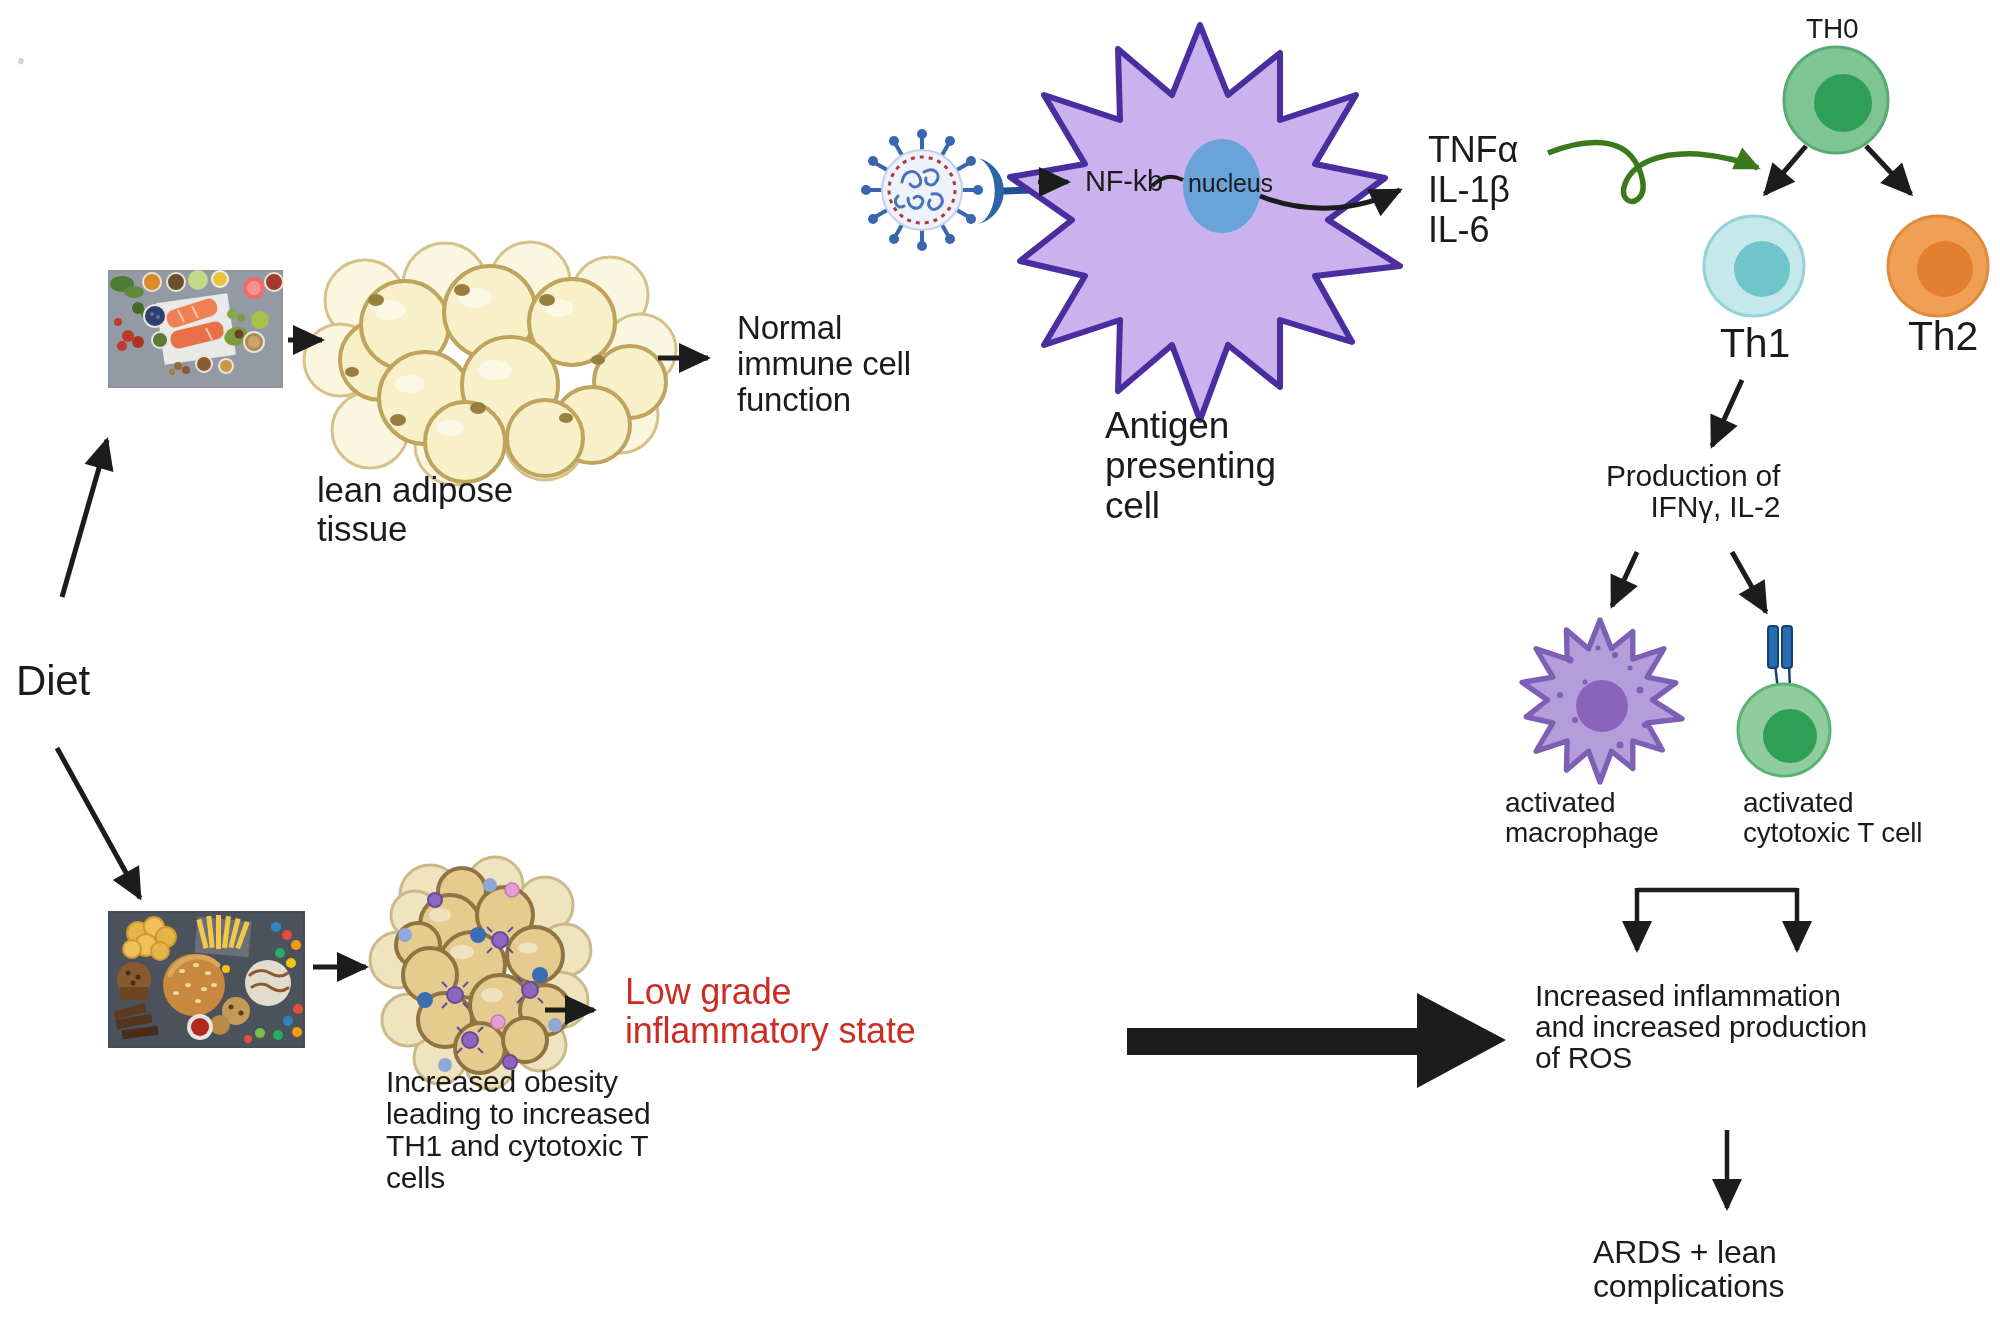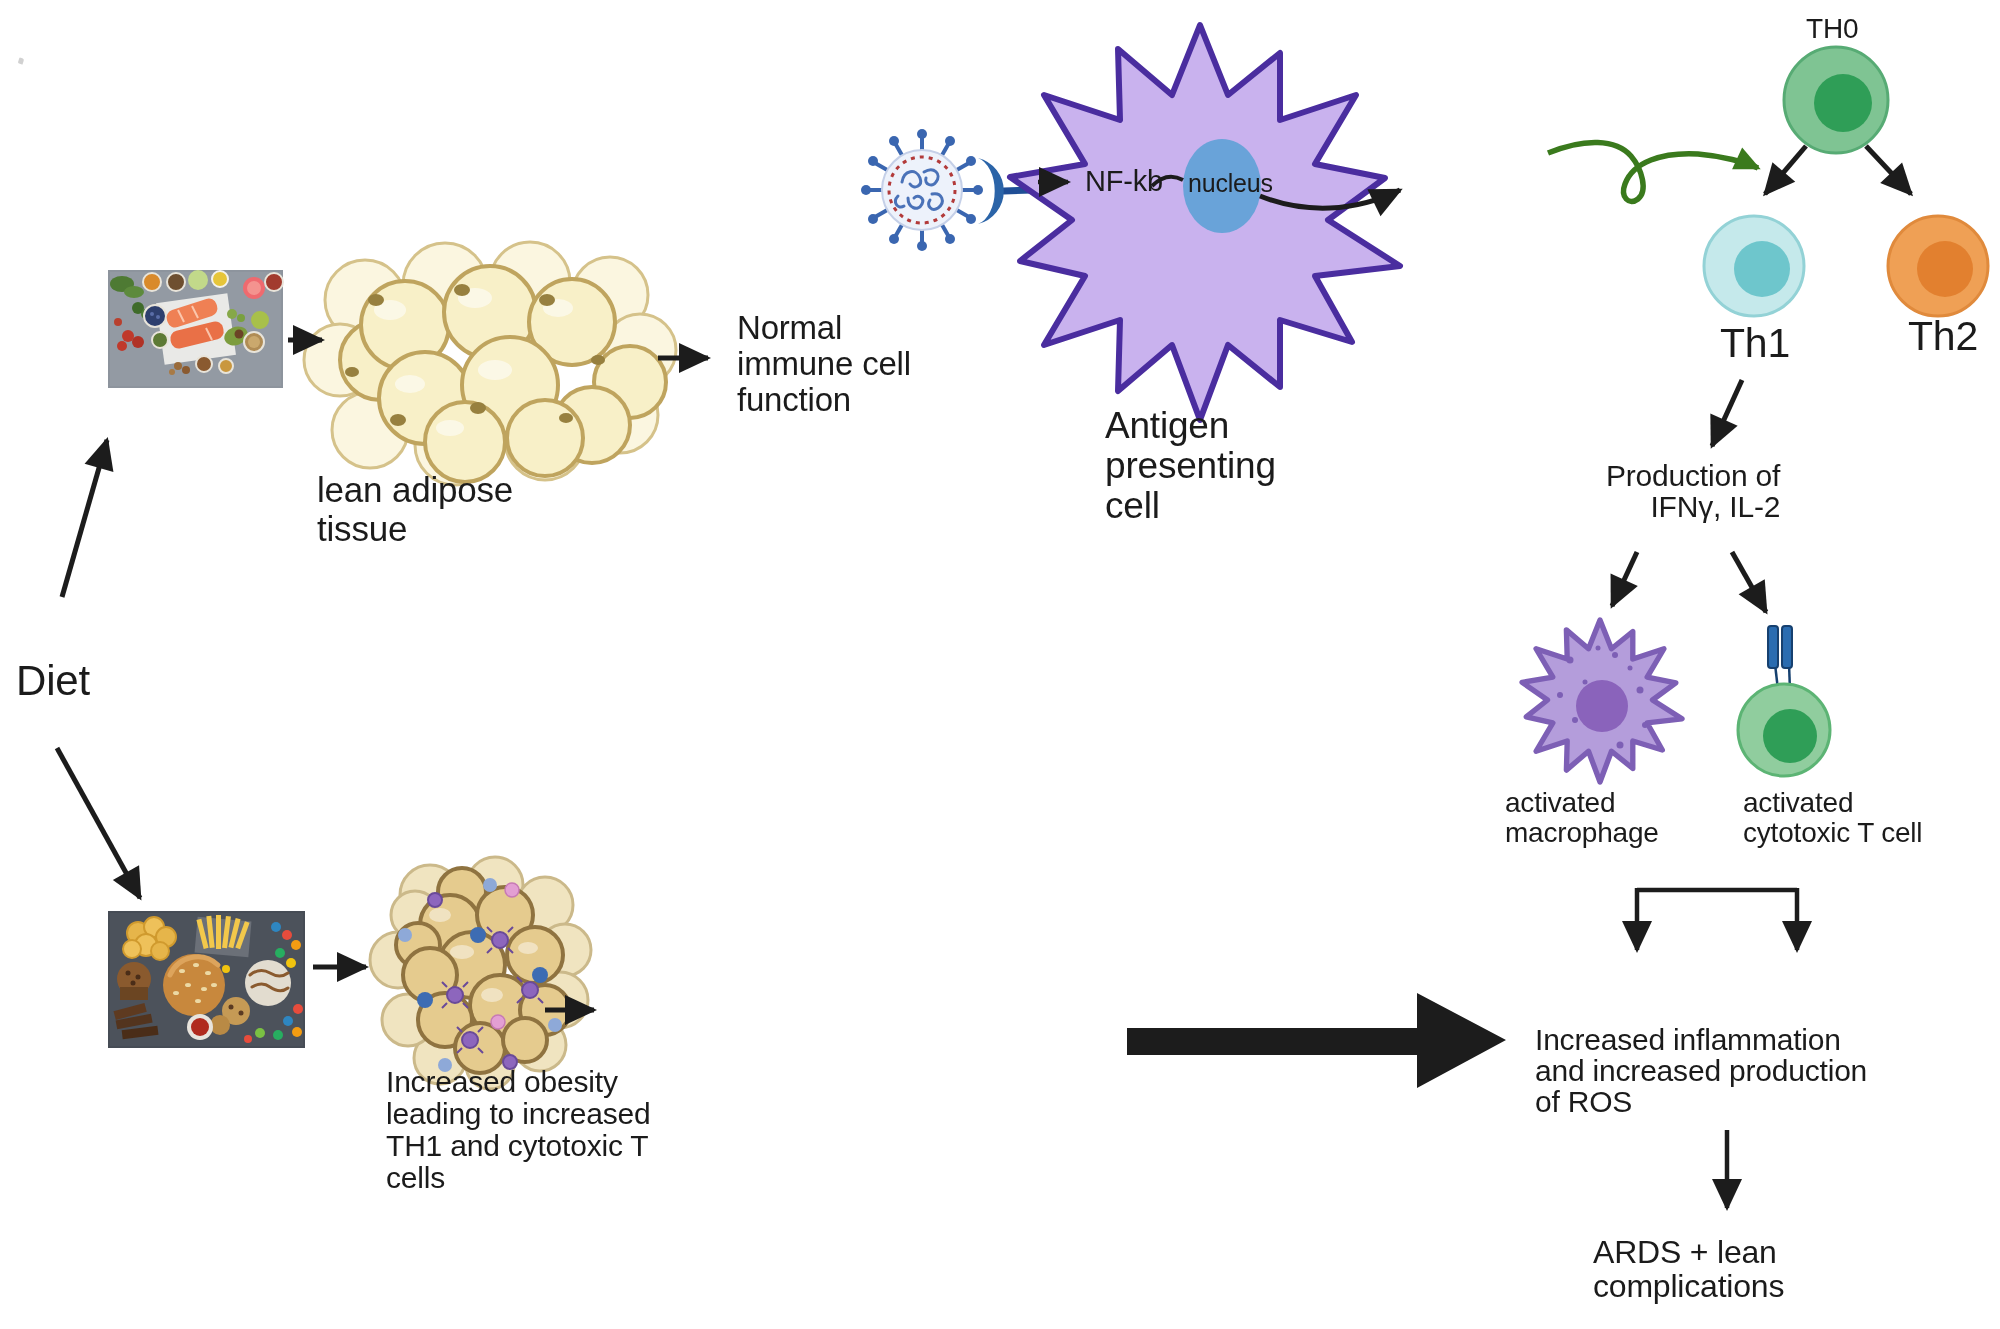--- a/index.html
+++ b/index.html
@@ -359,34 +359,39 @@
   </svg>
 
   <div class="label" style="left:16px;top:658px;font-size:42px;line-height:46px;">Diet</div>
   <div class="label" style="left:317px;top:470px;font-size:35px;line-height:39px;">lean adipose
 tissue</div>
   <div class="label" style="left:737px;top:310px;font-size:33px;line-height:36px;">Normal
 immune cell
 function</div>
   <div class="label" style="left:1085px;top:166px;font-size:29px;line-height:30px;">NF-kb</div>
   <div class="label" style="left:1188px;top:170px;font-size:25px;line-height:26px;">nucleus</div>
+  <div class="label" style="left:1428px;top:130px;font-size:36px;line-height:40px;">TNFα
+IL-1β
+IL-6</div>
   <div class="label" style="left:1105px;top:406px;font-size:37px;line-height:40px;">Antigen
 presenting
 cell</div>
   <div class="label" style="left:1806px;top:14px;font-size:28px;line-height:30px;">TH0</div>
   <div class="label" style="left:1720px;top:322px;font-size:41px;line-height:42px;">Th1</div>
   <div class="label" style="left:1908px;top:315px;font-size:41px;line-height:42px;">Th2</div>
   <div class="label" style="left:1606px;top:460px;font-size:30px;line-height:31px;text-align:right;">Production of
 IFNγ, IL-2</div>
   <div class="label" style="left:1505px;top:788px;font-size:28px;line-height:30px;">activated
 macrophage</div>
   <div class="label" style="left:1743px;top:788px;font-size:28px;line-height:30px;">activated
 cytotoxic T cell</div>
+  <div class="label red" style="left:625px;top:972px;font-size:36px;line-height:39px;">Low grade
+inflammatory state</div>
   <div class="label" style="left:386px;top:1066px;font-size:30px;line-height:32px;">Increased obesity
 leading to increased
 TH1 and cytotoxic T
 cells</div>
-  <div class="label" style="left:1535px;top:980px;font-size:30px;line-height:31px;margin-top:44px;">Increased inflammation
+  <div class="label" style="left:1535px;top:980px;font-size:30px;line-height:31px;">Increased inflammation
 and increased production
 of ROS</div>
   <div class="label" style="left:1593px;top:1235px;font-size:32px;line-height:34px;">ARDS + lean
 complications</div>
 </div>
 
 </body></html>

